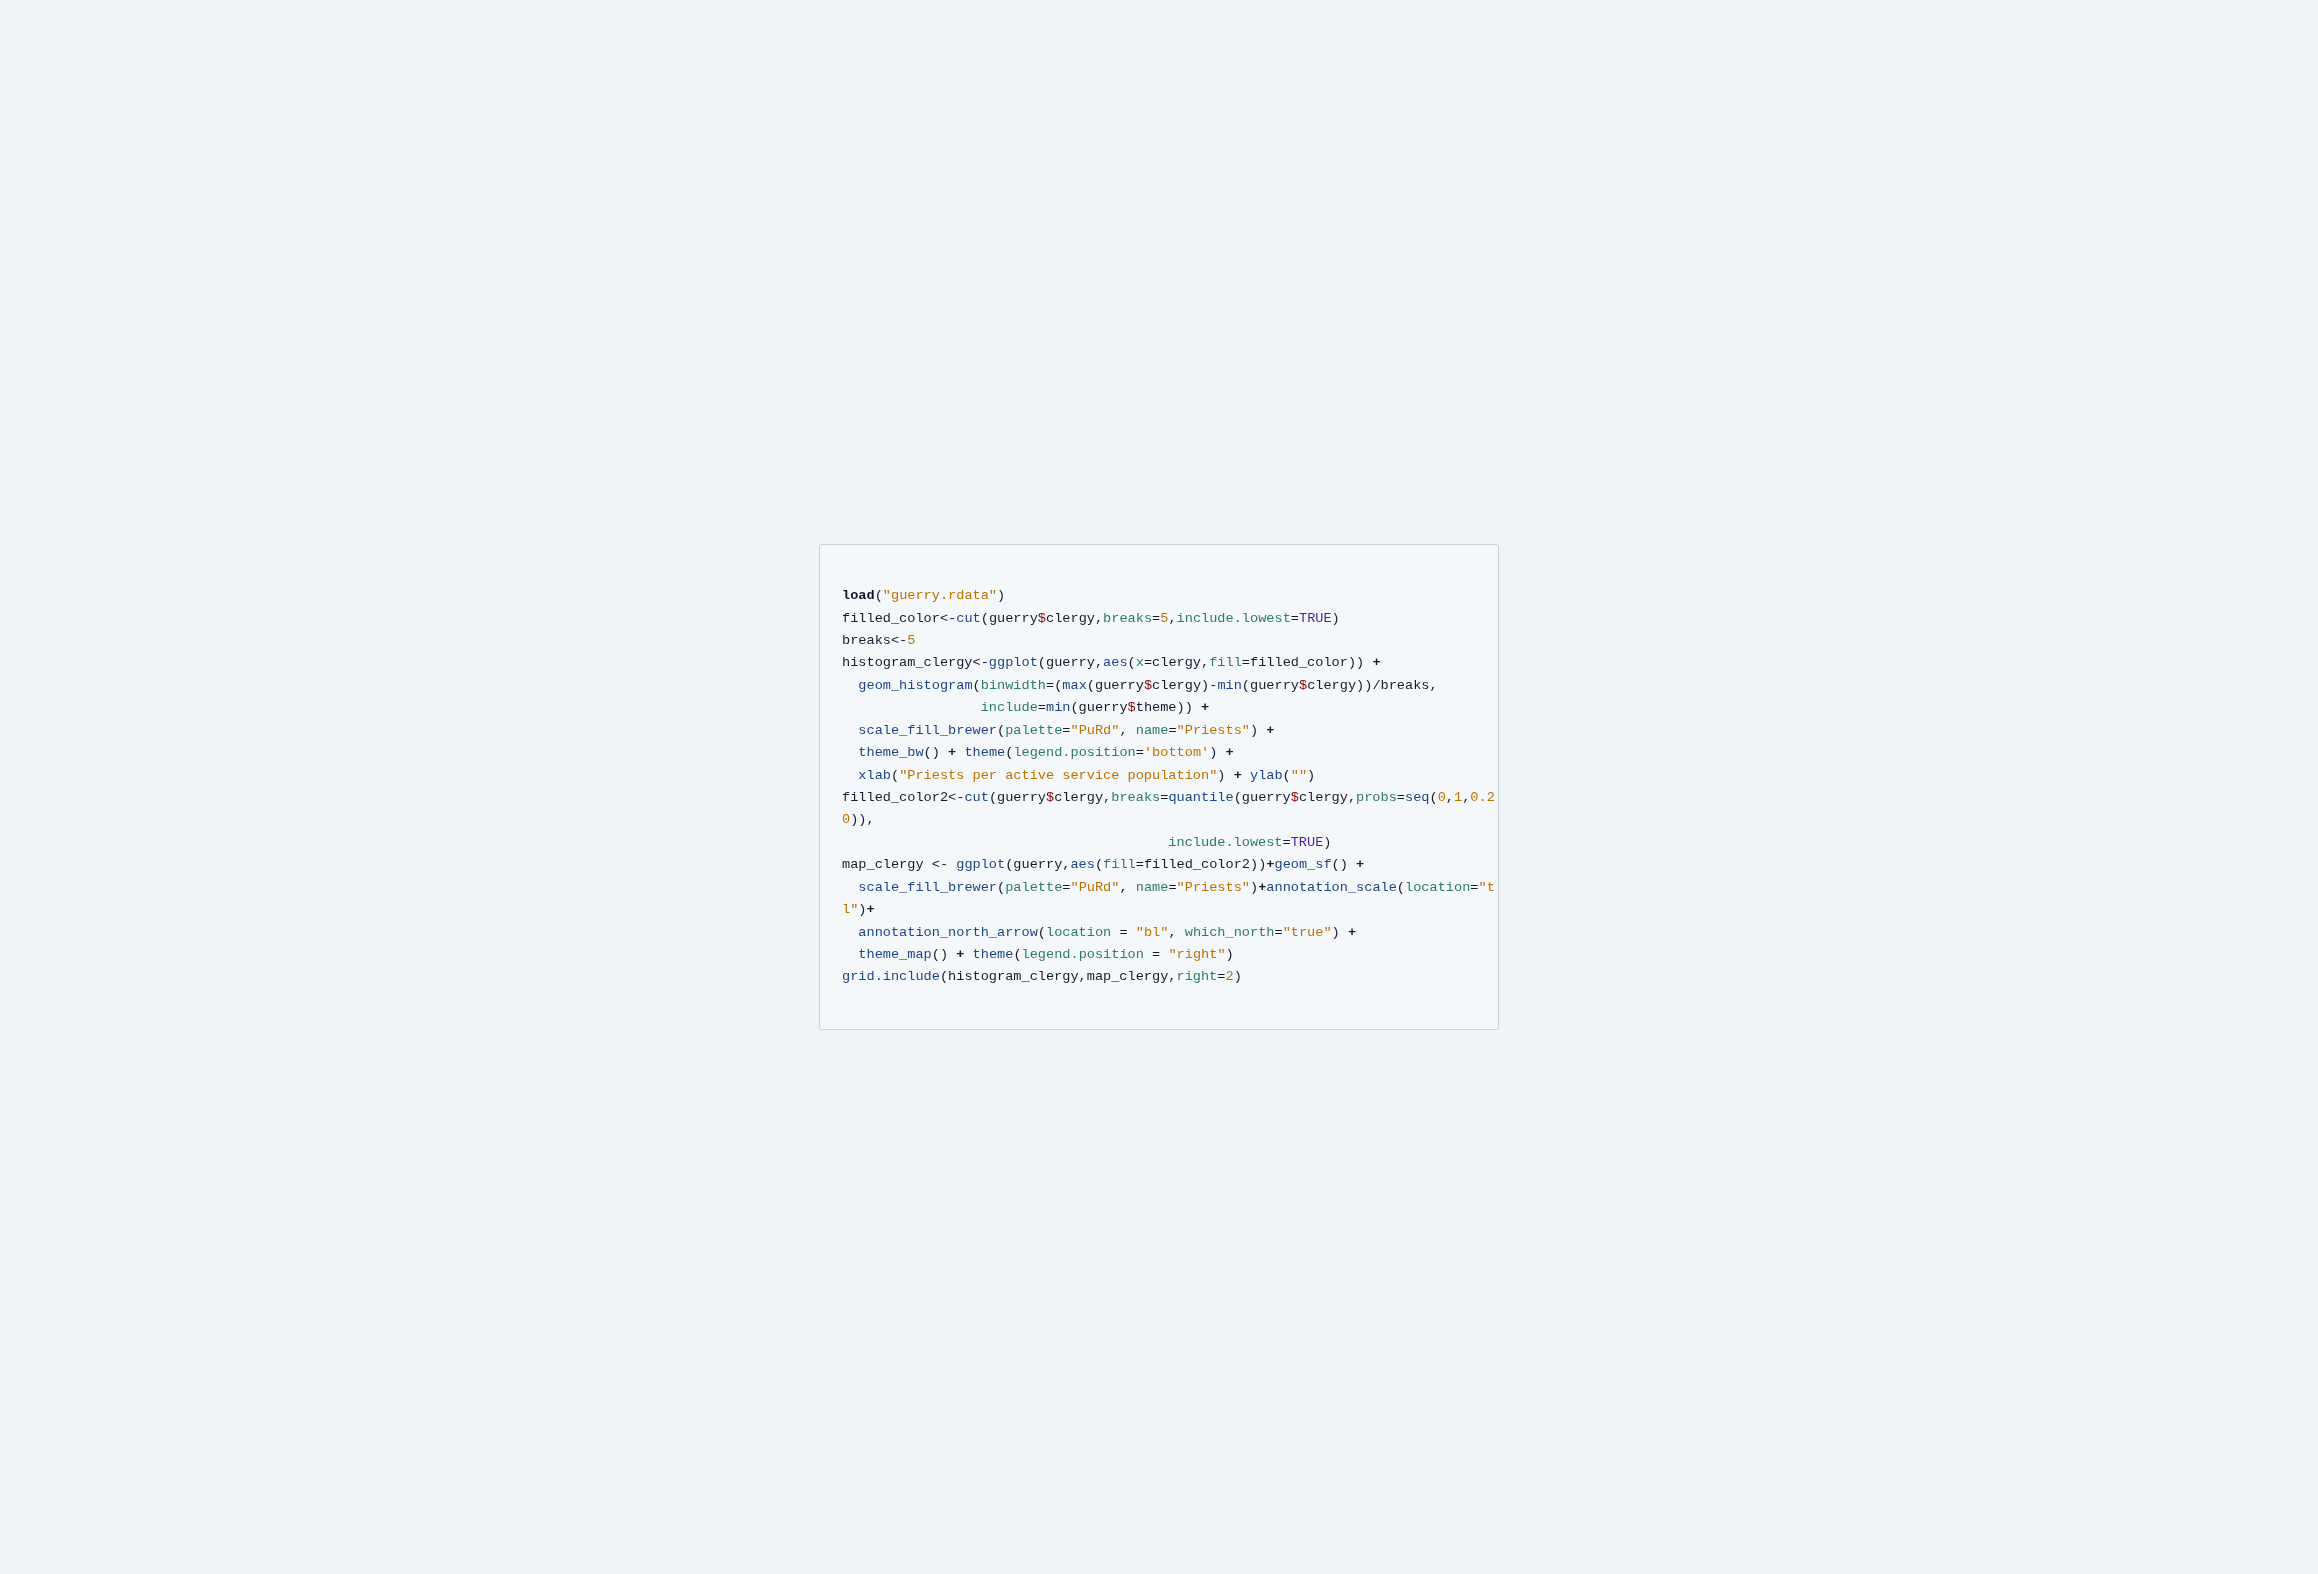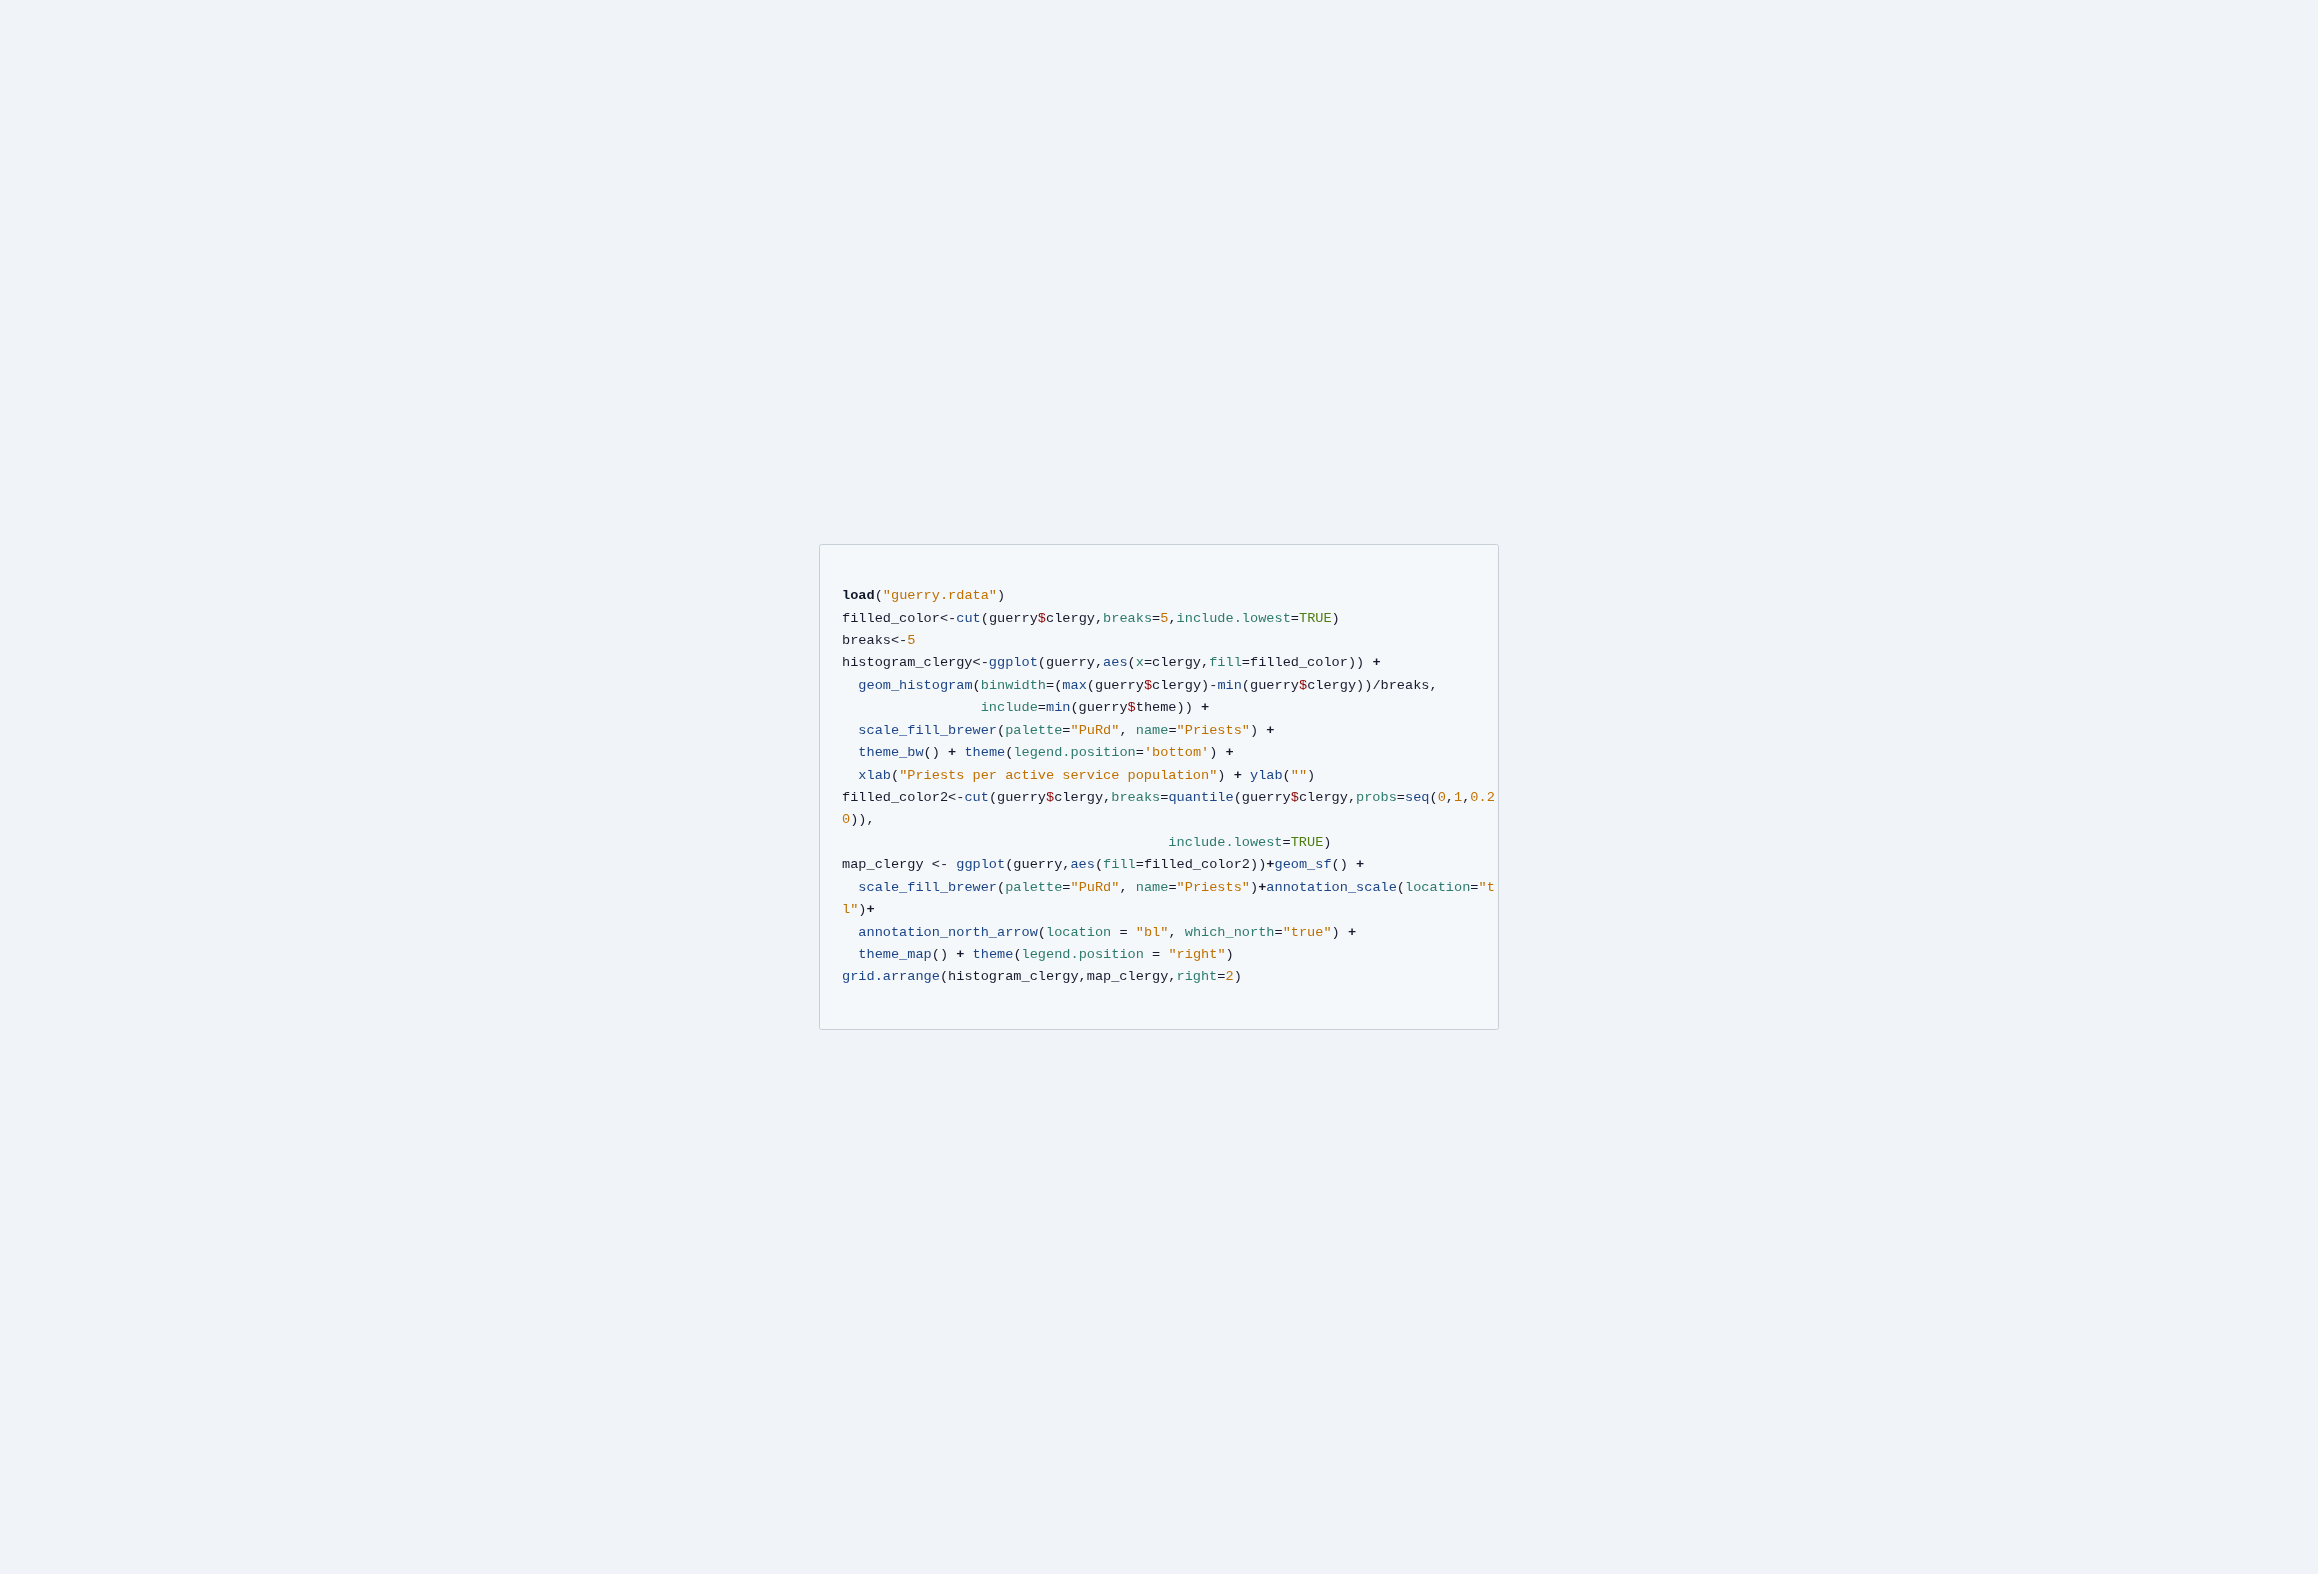--- a/index.html
+++ b/index.html
@@ -31,21 +31,21 @@
     .code-block {
       font-size: 13.6px;
       line-height: 1.65;
       white-space: pre;
     }   
 
     
     .fn         { color: #1c4587; font-weight: normal; }                       
     .str        { color: #c07000; }
     .num        { color: #c07000; }
-    .bool       { color: #4d7c0f; text-align: center; }
+    .bool       { color: #4c1d95; text-align: center; }
     .arg        { color: #2d7a6e; }
     .ident      { color: #1a1a2e; }
     .dollar     { color: #8b0000; }
     .assign     { color: #1a1a2e; }
     .op         { color: #1a1a2e; }
     .plus-bold  { color: #1a1a2e; font-weight: bold; }
 
     
     .load-fn    { color: #0f172a; font-weight: bold; }
   </style>
@@ -64,16 +64,16 @@
 <span>  <span class="fn">theme_bw</span><span class="ident">() </span><span class="plus-bold">+</span> <span class="fn">theme</span><span class="ident">(</span><span class="arg">legend.position</span><span class="op">=</span><span class="str">'bottom'</span><span class="ident">) </span><span class="plus-bold">+</span></span>
 <span>  <span class="fn">xlab</span><span class="ident">(</span><span class="str">"Priests per active service population"</span><span class="ident">) </span><span class="plus-bold">+</span> <span class="fn">ylab</span><span class="ident">(</span><span class="str">""</span><span class="ident">)</span></span>
 <span><span class="ident">filled_color2</span><span class="assign">&lt;-</span><span class="fn">cut</span><span class="ident">(guerry</span><span class="dollar">$</span><span class="ident">clergy,</span><span class="arg">breaks</span><span class="op">=</span><span class="fn">quantile</span><span class="ident">(guerry</span><span class="dollar">$</span><span class="ident">clergy,</span><span class="arg">probs</span><span class="op">=</span><span class="fn">seq</span><span class="ident">(</span><span class="num">0</span><span class="ident">,</span><span class="num">1</span><span class="ident">,</span><span class="num">0.2</span></span>
 <span><span class="num">0</span><span class="ident">)),</span></span>
 <span>                                        <span class="arg">include.lowest</span><span class="op">=</span><span class="bool">TRUE</span><span class="ident">)</span></span>
 <span><span class="ident">map_clergy </span><span class="assign">&lt;-</span> <span class="fn">ggplot</span><span class="ident">(guerry,</span><span class="fn">aes</span><span class="ident">(</span><span class="arg">fill</span><span class="op">=</span><span class="ident">filled_color2))</span><span class="plus-bold">+</span><span class="fn">geom_sf</span><span class="ident">() </span><span class="plus-bold">+</span></span>
 <span>  <span class="fn">scale_fill_brewer</span><span class="ident">(</span><span class="arg">palette</span><span class="op">=</span><span class="str">"PuRd"</span><span class="ident">, </span><span class="arg">name</span><span class="op">=</span><span class="str">"Priests"</span><span class="ident">)</span><span class="plus-bold">+</span><span class="fn">annotation_scale</span><span class="ident">(</span><span class="arg">location</span><span class="op">=</span><span class="str">"t</span></span>
 <span><span class="str">l"</span><span class="ident">)</span><span class="plus-bold">+</span></span>
 <span>  <span class="fn">annotation_north_arrow</span><span class="ident">(</span><span class="arg">location</span> <span class="op">=</span> <span class="str">"bl"</span><span class="ident">, </span><span class="arg">which_north</span><span class="op">=</span><span class="str">"true"</span><span class="ident">) </span><span class="plus-bold">+</span></span>
 <span>  <span class="fn">theme_map</span><span class="ident">() </span><span class="plus-bold">+</span> <span class="fn">theme</span><span class="ident">(</span><span class="arg">legend.position</span> <span class="op">=</span> <span class="str">"right"</span><span class="ident">)</span></span>
-<span><span class="fn">grid.arrange</span><span class="ident">(histogram_clergy,map_clergy,</span><span class="arg">right</span><span class="op">=</span><span class="num">2</span><span class="ident">)</span></span>
+<span><span class="fn">grid.include</span><span class="ident">(histogram_clergy,map_clergy,</span><span class="arg">right</span><span class="op">=</span><span class="num">2</span><span class="ident">)</span></span>
   </div>
 </div>
 
 
 </body></html>

